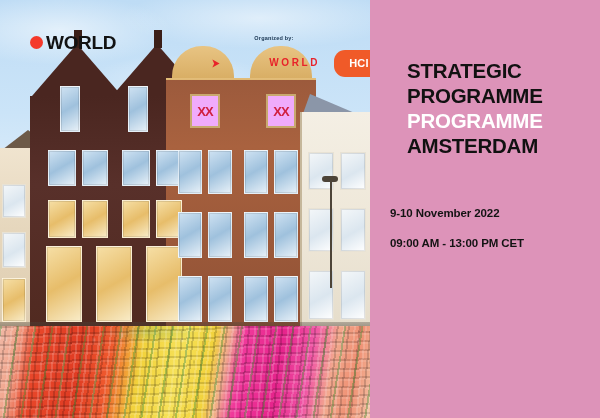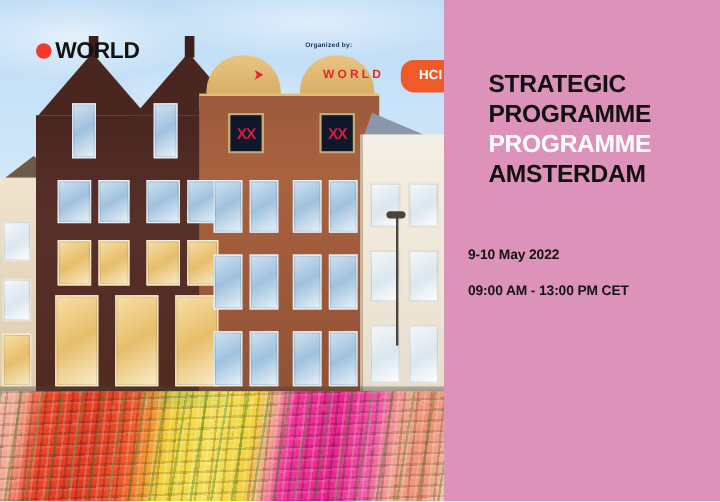--- a/index.html
+++ b/index.html
@@ -89,21 +89,21 @@
     border-radius: 30px 30px 0 0;
   }
   .crown-a { left: 172px; }
   .crown-b { left: 250px; }
   .crown-band {
     position: absolute; bottom: 326px; left: 166px; width: 150px; height: 14px;
     background: linear-gradient(180deg,#e3bd79 0%, #cfa45c 100%);
   }
   .shield {
     position: absolute; width: 26px; height: 30px;
-    background: #0f172a; border: 2px solid #c8a96f;
+    background: #f0abfc; border: 2px solid #c8a96f;
     display: flex; align-items: center; justify-content: center;
     font: 700 13px "Liberation Sans", sans-serif; color: #d02040; letter-spacing: -1px;
   }
   .shield-a { left: 190px; bottom: 290px; }
   .shield-b { left: 266px; bottom: 290px; }
 
   
   .bld-white {
     left: 300px; width: 76px; height: 236px;
     background: linear-gradient(180deg,#f4efe4 0%, #eee7d8 50%, #e4dbc8 100%);
@@ -421,17 +421,17 @@
     </div>
   </div>
 
   <div class="info-panel">
     <h1 class="event-title">
       <span class="t-dark">STRATEGIC</span>
       <span class="t-dark">PROGRAMME</span>
       <span class="t-light">PROGRAMME</span>
       <span class="t-dark">AMSTERDAM</span>
     </h1>
-    <p class="event-date">9-10 May 2022</p>
+    <p class="event-date">9-10 November 2022</p>
     <p class="event-time">09:00 AM - 13:00 PM CET</p>
   </div>
 
 </div>
 
 </body></html>

